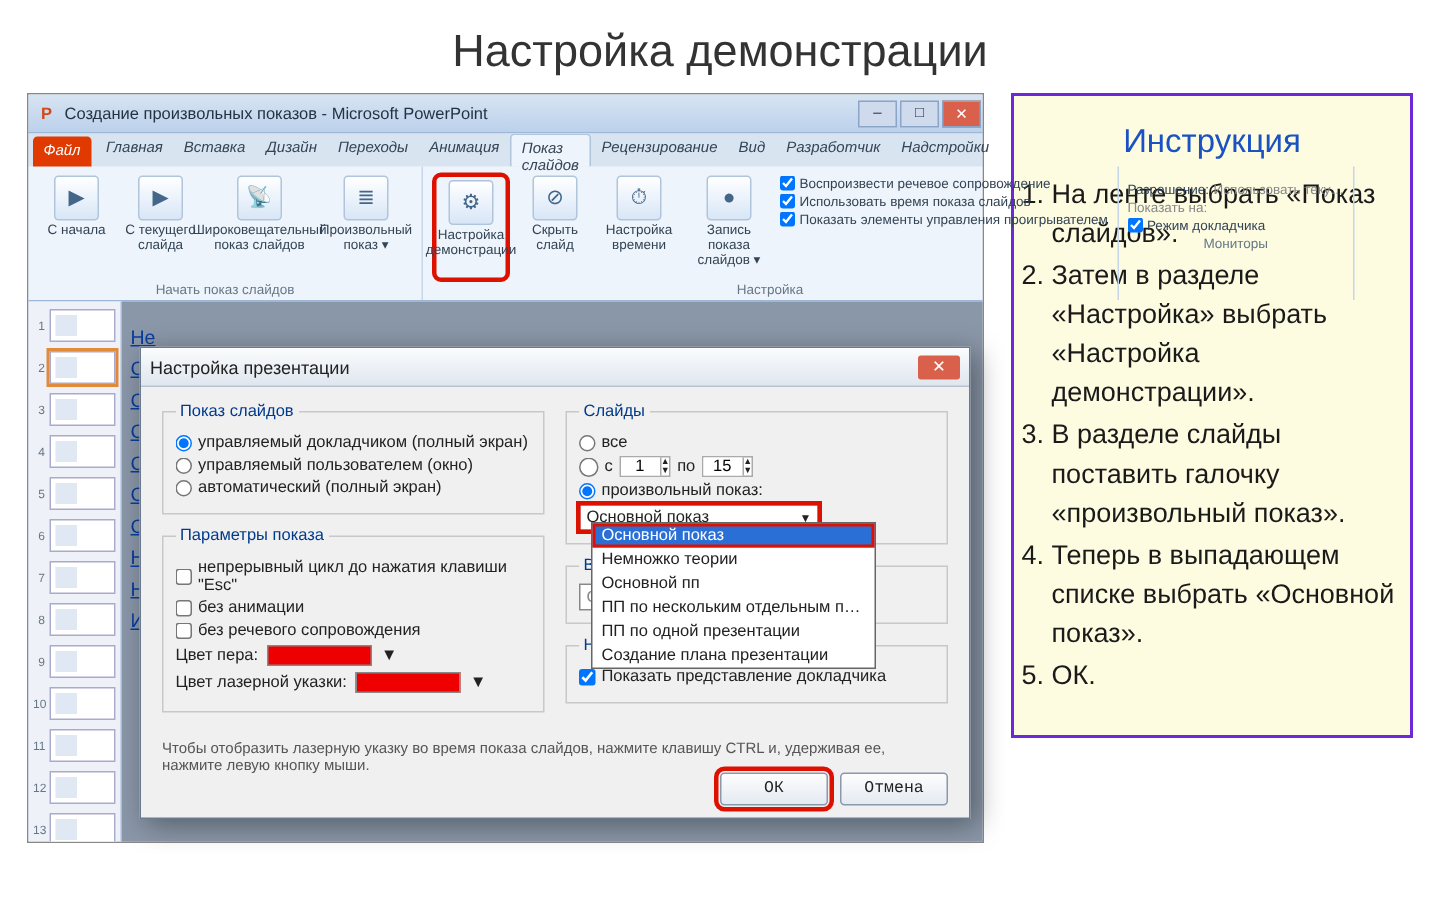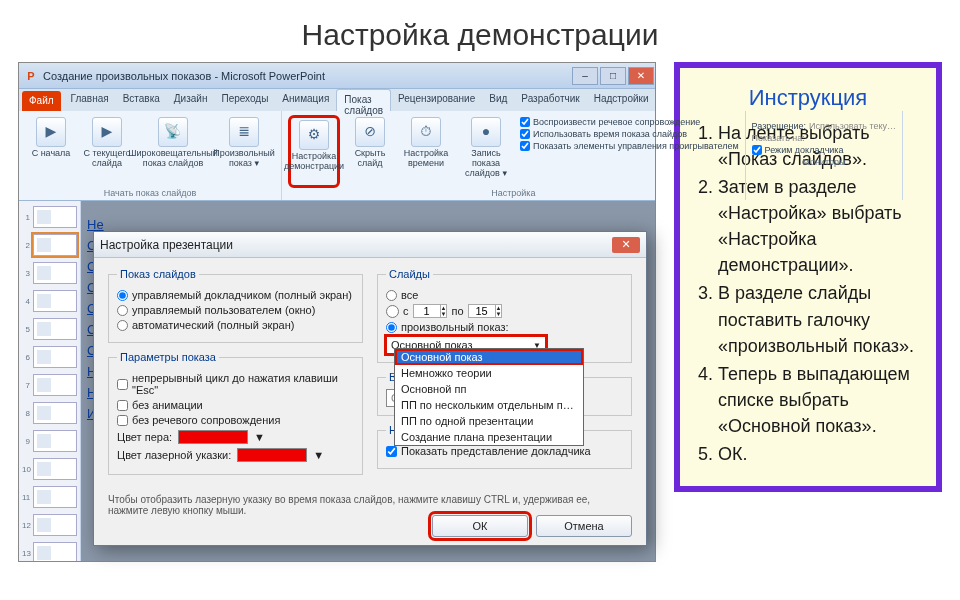--- a/index.html
+++ b/index.html
@@ -7,21 +7,21 @@
   .page-title { text-align: center; font-size: 30px; font-weight: 400; color: #333; padding: 18px 0 10px; }
   .content-wrap { display: flex; gap: 18px; padding: 0 18px; }
   .app-shell { width: 638px; height: 500px; border: 1px solid #888; position: relative; background: #e8eef8; }
   .app-titlebar { height: 26px; background: linear-gradient(#d7e4f2,#bcd1ec); border-bottom: 1px solid #9db7d6; display: flex; align-items: center; font-size: 11px; color: #234; }
   .app-titlebar .ppt-icon { width: 24px; display: flex; align-items: center; justify-content: center; color: #d24818; font-weight: bold; }
   .app-titlebar .title-text { flex: 1; text-align: left; }
   .win-btns { display: flex; }
   .win-btns span { width: 26px; height: 18px; margin: 0 1px; background: #cfdbec; border: 1px solid #8aa5c6; display: flex; align-items: center; justify-content: center; font-size: 10px; }
   .win-btns .close { background: #d9604a; color: #fff; }
   .ribbon-tabs { height: 22px; display: flex; align-items: stretch; font-size: 10px; background: #d9e4f1; }
-  .ribbon-tabs .tab { padding: 4px 7px; color: #345; cursor: pointer; }
+  .ribbon-tabs .tab { padding: 4px 7px; color: #345; cursor: pointer; font-style: italic; }
   .ribbon-tabs .tab.file { background: #e03a00; color: #fff; border-radius: 3px 3px 0 0; margin: 2px 3px 0; }
   .ribbon-tabs .tab.active { background: #eef4fb; border: 1px solid #b0c4dc; border-bottom: none; border-radius: 3px 3px 0 0; }
   .ribbon-body { height: 90px; background: #eef4fb; border-bottom: 1px solid #9db7d6; display: flex; font-size: 9px; color: #345; }
   .ribbon-group { border-right: 1px solid #c7d6eb; padding: 4px 6px 2px; display: flex; flex-direction: column; }
   .ribbon-group .btns { display: flex; gap: 4px; flex: 1; }
   .ribbon-btn { display: flex; flex-direction: column; align-items: center; justify-content: flex-start; width: 52px; padding: 2px; text-align: center; line-height: 1.1; cursor: pointer; border-radius: 3px; }
   .ribbon-btn.highlight { border: 3px solid #d10; border-radius: 6px; }
   .rb-icon { width: 30px; height: 30px; margin-bottom: 2px; background: linear-gradient(#fff,#d8e6f7); border: 1px solid #b0c4dc; border-radius: 3px; display:flex;align-items:center;justify-content:center;font-size:14px;color:#468;}
   .ribbon-group .grp-lbl { text-align: center; color: #678; font-size: 9px; }
   .ribbon-checks { display:flex;flex-direction:column;gap:2px;font-size:9px;padding:2px 0;}
@@ -55,24 +55,24 @@
   .dd-list { position:absolute; top:260px; left:300px; width:190px; background:#fff; border:1px solid #666; font-size:11px; z-index:5;}
   .dd-list .item{padding:2px 6px; white-space:nowrap; overflow:hidden; text-overflow:ellipsis;}
   .dd-list .item.sel{background:#2a6fd6;color:#fff;}
   .dd-list .item.hl{outline:2px solid #d10; outline-offset:-2px;}
   .spin-row{display:flex;align-items:center;gap:4px;margin:3px 0;}
   .spin{display:inline-flex;align-items:center;border:1px solid #aaa;background:#fff;}
   .spin input{width:26px;border:none;font-size:11px;text-align:center;}
   .spin .sp{display:flex;flex-direction:column;font-size:6px;line-height:6px;border-left:1px solid #aaa;}
   .hint { font-size:10px; color:#555; padding:4px 14px;}
   .dlg-foot { position:absolute; bottom:8px; right:14px; display:flex; gap:8px;}
-  .dlg-btn { width:96px; height:22px; border:1px solid #8a98ac; background:linear-gradient(#fdfdfd,#e4eaf2); border-radius:3px; display:flex;align-items:center;justify-content:center; font-size:11px; cursor:pointer;}
+  .dlg-btn { width:72px; height:22px; border:1px solid #8a98ac; background:linear-gradient(#fdfdfd,#e4eaf2); border-radius:3px; display:flex;align-items:center;justify-content:center; font-size:11px; cursor:pointer;font-family:Liberation Mono, monospace;}
   .dlg-btn.ok { outline:3px solid #d10; outline-offset:1px;}
   
-  .instr { flex:1; border:6px solid #6d28d9; background:#fdfbe0; padding:14px 16px; font-size:18px; line-height:1.45; color:#1a1a1a; height:430px;}
+  .instr { flex:1; border:2px solid #6d28d9; background:#fdfbe0; padding:14px 3px; font-size:18px; line-height:1.45; color:#1a1a1a; height:430px;}
   .instr h3 { text-align:center; color:#1a52c4; font-weight:400; font-size:22px; margin-bottom:6px;}
   .instr ol { list-style-position: outside; padding-left:22px;}
   .instr li { margin-bottom:2px;}
   .muted{color:#888;}
 </style>
 </head>
 <body>
 
 <div class="page-title">Настройка демонстрации</div>
 

